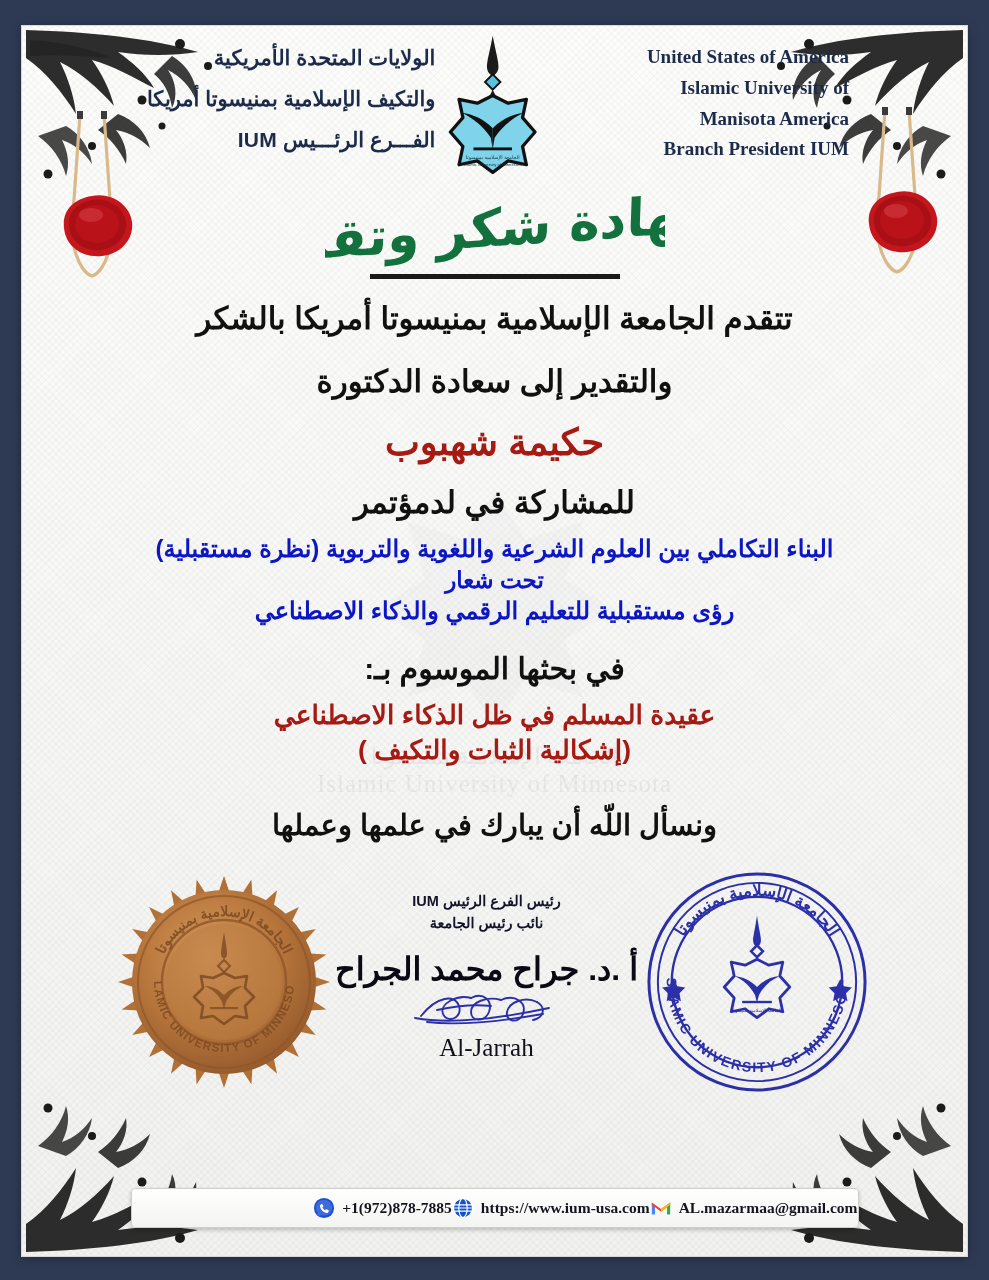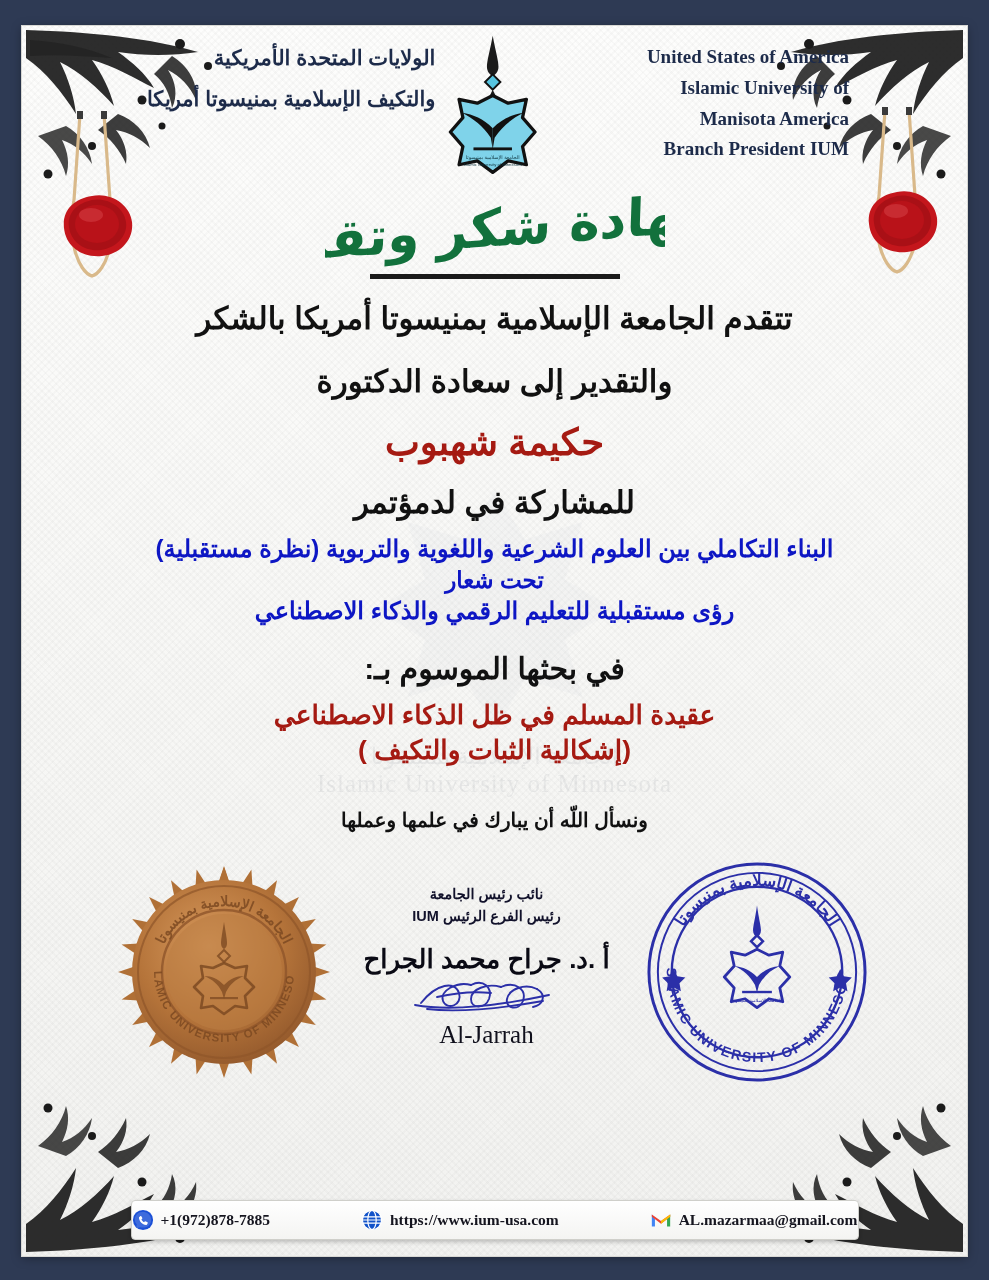--- a/index.html
+++ b/index.html
@@ -95,51 +95,51 @@
   .slogan{color:#0d16c4;font-weight:bold;font-size:24px;margin-top:3px;}
   .line-research{
     color:#111;font-weight:bold;font-size:30px;margin-top:26px;
   }
   .research-title{
     color:#a51a12;font-weight:bold;font-size:26.5px;
     margin-top:10px;line-height:1.45;
   }
   .research-sub{color:#a51a12;font-weight:bold;font-size:26.5px;}
   .prayer{
-    color:#111;font-weight:bold;font-size:20px;margin-top:42px;
+    color:#111;font-weight:bold;font-size:29px;margin-top:42px;
   }
 
   
   .sign-zone{
     position:relative;display:flex;align-items:center;
     justify-content:space-between;padding:26px 96px 0 96px;
   }
   .stamp-blue{width:228px;height:228px;flex:0 0 auto;}
   .gold-seal{width:212px;height:212px;flex:0 0 auto;}
   .sign-mid{text-align:center;flex:1 1 auto;direction:rtl;margin-top:-10px;}
   .sign-role{
     color:#12122b;font-weight:bold;font-size:14.5px;line-height:1.5;
   }
   .sign-name-ar{
-    color:#0a0a14;font-weight:bold;font-size:26px;margin-top:16px;
+    color:#0a0a14;font-weight:bold;font-size:32px;margin-top:16px;
   }
   .sign-mark{height:44px;margin-top:-2px;}
   .sign-name-en{
     direction:ltr;color:#10101c;font-size:25px;line-height:1.24;
     font-family:"Liberation Serif", serif;margin-top:-2px;
   }
 
   
   .footer{
     position:absolute;left:50%;transform:translateX(-50%);
-    bottom:16px;width:726px;height:38px;
+    bottom:28px;width:726px;height:38px;
     background:linear-gradient(180deg,#ffffff 0%,#f4f4f2 100%);
     border:1px solid #cfcfca;border-radius:4px;
     box-shadow:0 2px 4px rgba(0,0,0,0.22);
-    display:flex;align-items:center;justify-content:space-between;
+    display:flex;align-items:center;justify-content:flex-end;
     direction:ltr;
   }
   .fitem{display:flex;align-items:center;gap:7px;}
   .fitem span{
     font-family:"Liberation Serif", serif;font-weight:bold;
     font-size:15.5px;color:#15151f;white-space:nowrap;
   }
   .fico{width:22px;height:22px;flex:0 0 auto;display:block;}
 </style>
 </head>
@@ -234,20 +234,21 @@
       <path d="M48 88 C66 84 86 96 88 114 C90 132 76 146 58 148 C40 150 22 140 20 120 C18 102 30 91 48 88 Z" fill="#c4161c"></path>
       <path d="M48 92 C62 89 80 98 82 114 C84 128 72 140 57 142 C42 144 27 135 25 119 C23 104 34 95 48 92 Z" fill="#a91016"></path>
       <ellipse cx="53" cy="116" rx="22" ry="19" fill="#b91219"></ellipse>
       <ellipse cx="47" cy="107" rx="12" ry="7" fill="#d8434a" opacity=".5"></ellipse>
     </svg>
 
     <div class="header">
       <div class="hdr-ar">
         <div>الولايات المتحدة الأمريكية</div>
         <div>والتكيف الإسلامية بمنيسوتا أمريكا</div>
+        <div>الفـــرع الرئـــيس IUM</div>
       </div>
 
       <svg class="emblem" viewBox="0 0 120 160">
         <path d="M60 4 C63 20 66 30 66 36 C66 41 63 44 60 46 C57 44 54 41 54 36 C54 30 57 20 60 4 Z" fill="#1b1b1b"></path>
         <path d="M60 44 L68 52 L60 60 L52 52 Z" fill="#56c4e0" stroke="#111" stroke-width="2"></path>
         <path d="M60 60 L64 68 L56 68 Z" fill="#1b1b1b"></path>
         <path d="M60 66 L76 74 L95 70 L91 89 L104 104 L91 119 L95 138 L76 134 L60 146 L44 134 L25 138 L29 119 L16 104 L29 89 L25 70 L44 74 Z" fill="#7fd3ea" stroke="#111" stroke-width="3.4" stroke-linejoin="round"></path>
         <path d="M60 122 L60 100 C50 90 40 86 28 84 C40 90 50 98 58 110 Z" fill="#111"></path>
         <path d="M60 122 L60 100 C70 90 80 86 92 84 C80 90 70 98 62 110 Z" fill="#111"></path>
         <rect x="40" y="120" width="40" height="3" fill="#111"></rect>
@@ -305,22 +306,22 @@
         <path d="M115 48 C117 62 119 69 119 73 C119 77 117 79 115 80 C113 79 111 77 111 73 C111 69 113 62 115 48 Z" fill="#2b2fa8"></path>
         <path d="M115 78 L121 84 L115 90 L109 84 Z" fill="none" stroke="#2b2fa8" stroke-width="2.5"></path>
         <path d="M115 92 L127 98 L141 95 L138 109 L148 120 L138 131 L141 145 L127 142 L115 151 L103 142 L89 145 L92 131 L82 120 L92 109 L89 95 L103 98 Z" fill="none" stroke="#2b2fa8" stroke-width="2.8" stroke-linejoin="round"></path>
         <path d="M115 136 L115 120 C108 113 101 110 92 109 C101 113 108 119 113 128 Z" fill="#2b2fa8"></path>
         <path d="M115 136 L115 120 C122 113 129 110 138 109 C129 113 122 119 117 128 Z" fill="#2b2fa8"></path>
         <rect x="100" y="134" width="30" height="2.4" fill="#2b2fa8"></rect>
         <text x="115" y="145" text-anchor="middle" font-size="4.6" fill="#2b2fa8">الجامعة الإسلامية بمنيسوتا</text>
       </svg>
 
       <div class="sign-mid">
+        <div class="sign-role">رئيس الفرع الرئيس IUM</div>
         <div class="sign-role">نائب رئيس الجامعة</div>
-        <div class="sign-role">رئيس الفرع الرئيس IUM</div>
         <div class="sign-name-ar">أ .د. جراح محمد الجراح</div>
         <svg class="sign-mark" viewBox="0 0 180 44">
           <g fill="none" stroke="#2b2fa8" stroke-width="1.9" stroke-linecap="round">
             <path d="M24 30 C40 10 58 8 62 20 C66 32 50 38 46 28 C42 18 60 8 74 12"></path>
             <path d="M74 12 C86 6 96 14 92 26 C88 36 74 36 74 26 C74 16 90 10 104 14"></path>
             <path d="M104 14 C118 8 130 16 126 28 C122 38 108 36 110 26 C112 16 128 10 140 16"></path>
             <path d="M140 16 C150 22 146 32 136 34"></path>
             <path d="M18 32 C50 38 96 34 152 22"></path>
             <path d="M30 36 C62 40 100 36 146 28"></path>
             <path d="M40 24 C58 20 76 18 94 20"></path>

